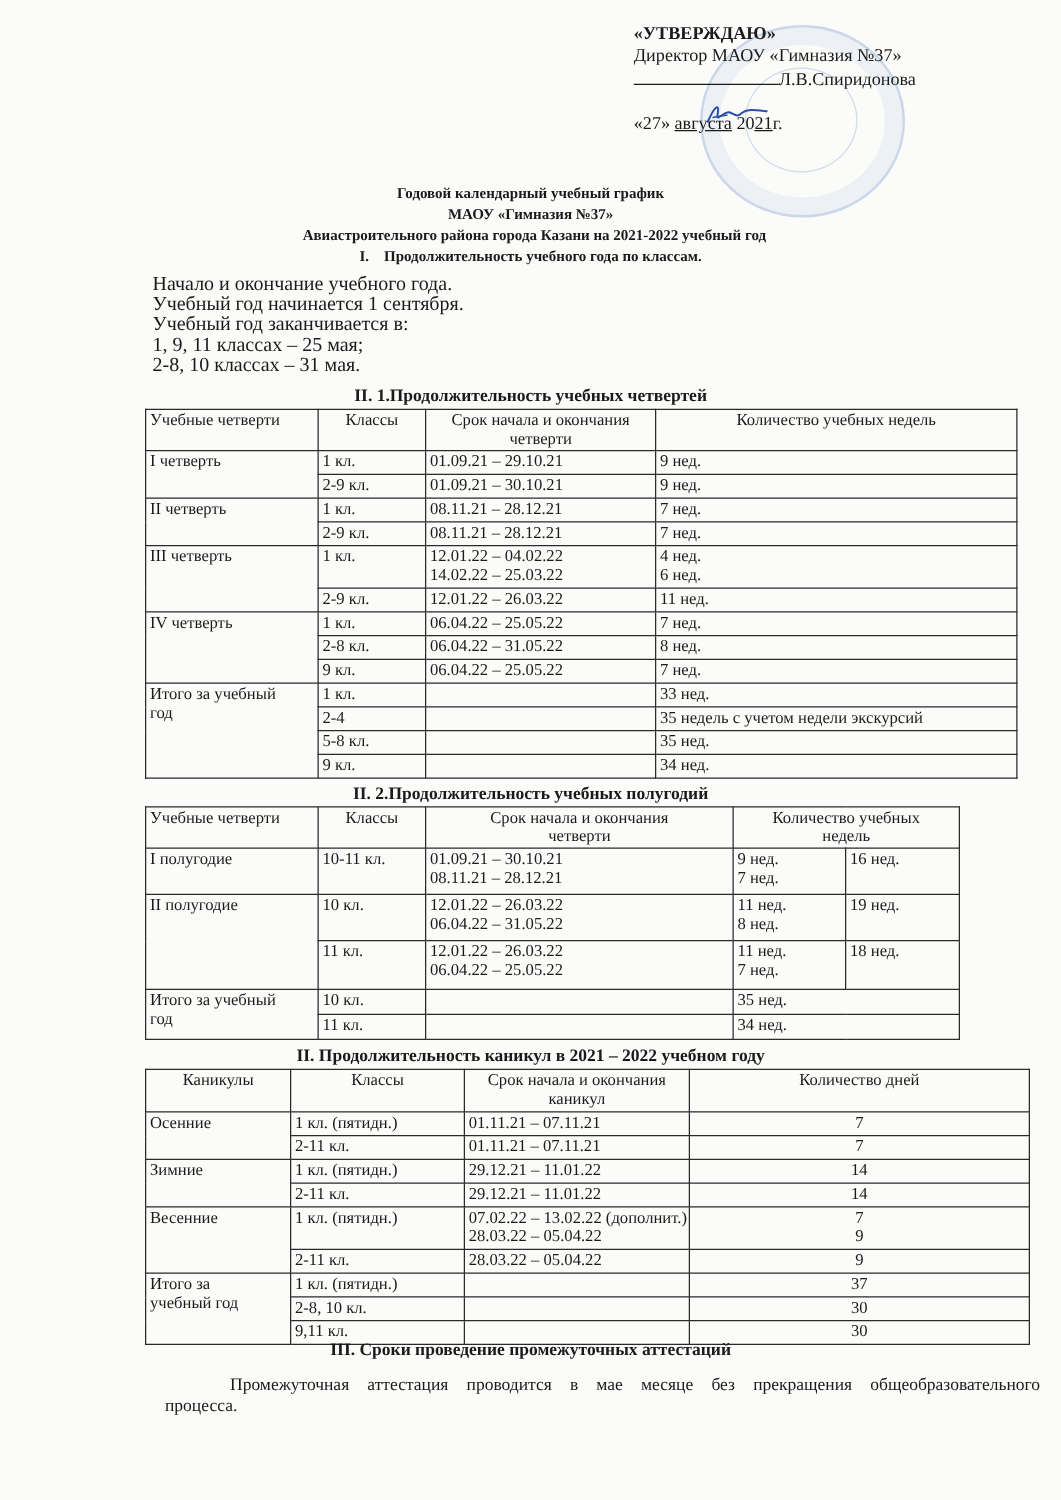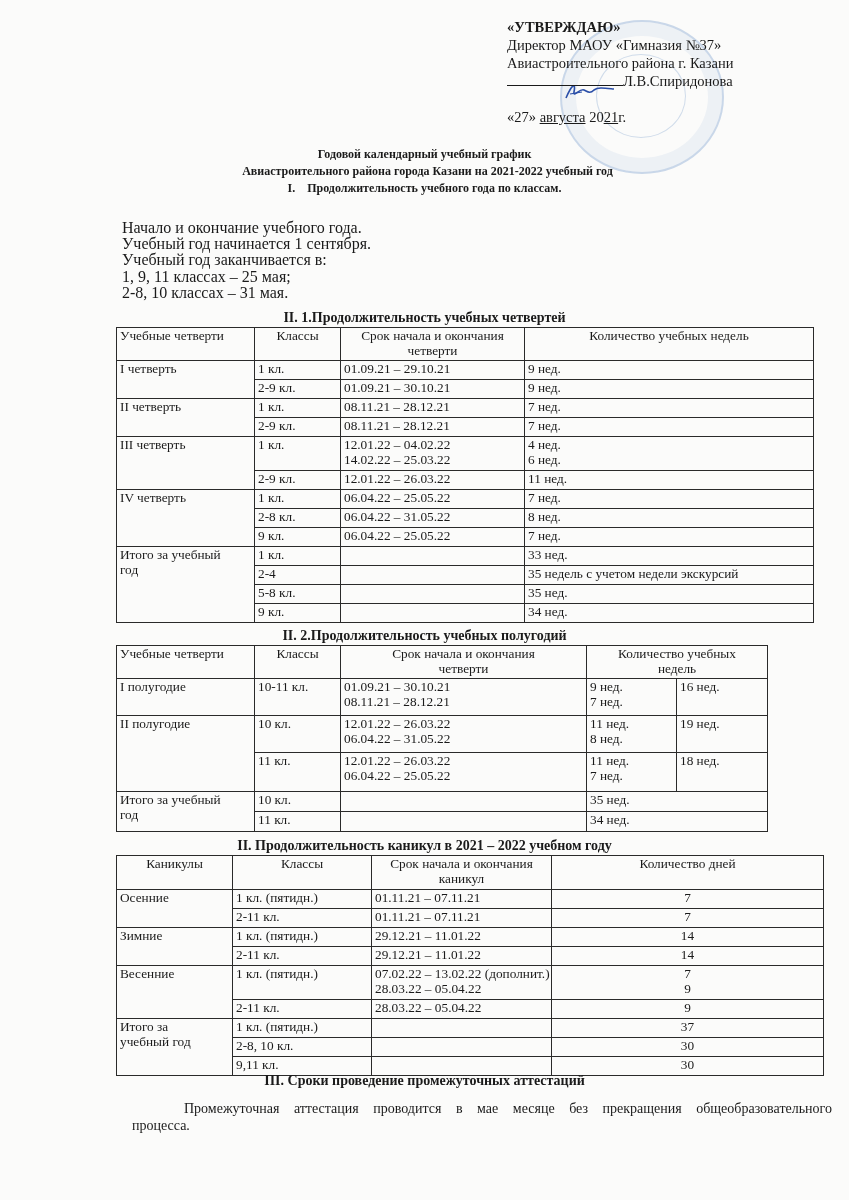--- a/index.html
+++ b/index.html
@@ -46,28 +46,28 @@
 
 <div class="stamp"></div>
 <svg class="signature" viewBox="0 0 60 22">
   <path d="M6 18 C12 4, 16 2, 14 12 C13 18, 20 8, 24 10 C28 12, 30 14, 34 10 C38 7, 44 8, 54 9" stroke="#2b4fa8" stroke-width="1.6" fill="none"></path>
   <path d="M10 14 L22 12" stroke="#2b4fa8" stroke-width="1.2" fill="none"></path>
 </svg>
 
 <div class="abs approve">
   <div class="bold">«УТВЕРЖДАЮ»</div>
   <div>Директор МАОУ «Гимназия №37»</div>
-  <div>Авиастроительного района г. Казани</div>
   <div><span class="sig-line"></span><span>Л.В.Спиридонова</span></div>
   <div class="blank"></div>
   <div><span>«27» </span><span class="underline">августа</span><span> 20</span><span class="underline">21</span><span>г.</span></div>
 </div>
 
 <div class="abs title" style="top:146px;">
   <div>Годовой календарный учебный график</div>
+  <div>МАОУ «Гимназия №37»</div>
   <div style="padding-left:6px;">Авиастроительного района города Казани на 2021-2022 учебный год</div>
   <div style="white-space:pre;">I.    Продолжительность учебного года по классам.</div>
 </div>
 
 <div class="abs intro">
   <div>Начало и окончание учебного года.</div>
   <div>Учебный год начинается 1 сентября.</div>
   <div>Учебный год заканчивается в:</div>
   <div>1, 9, 11 классах – 25 мая;</div>
   <div>2-8, 10 классах – 31 мая.</div>

